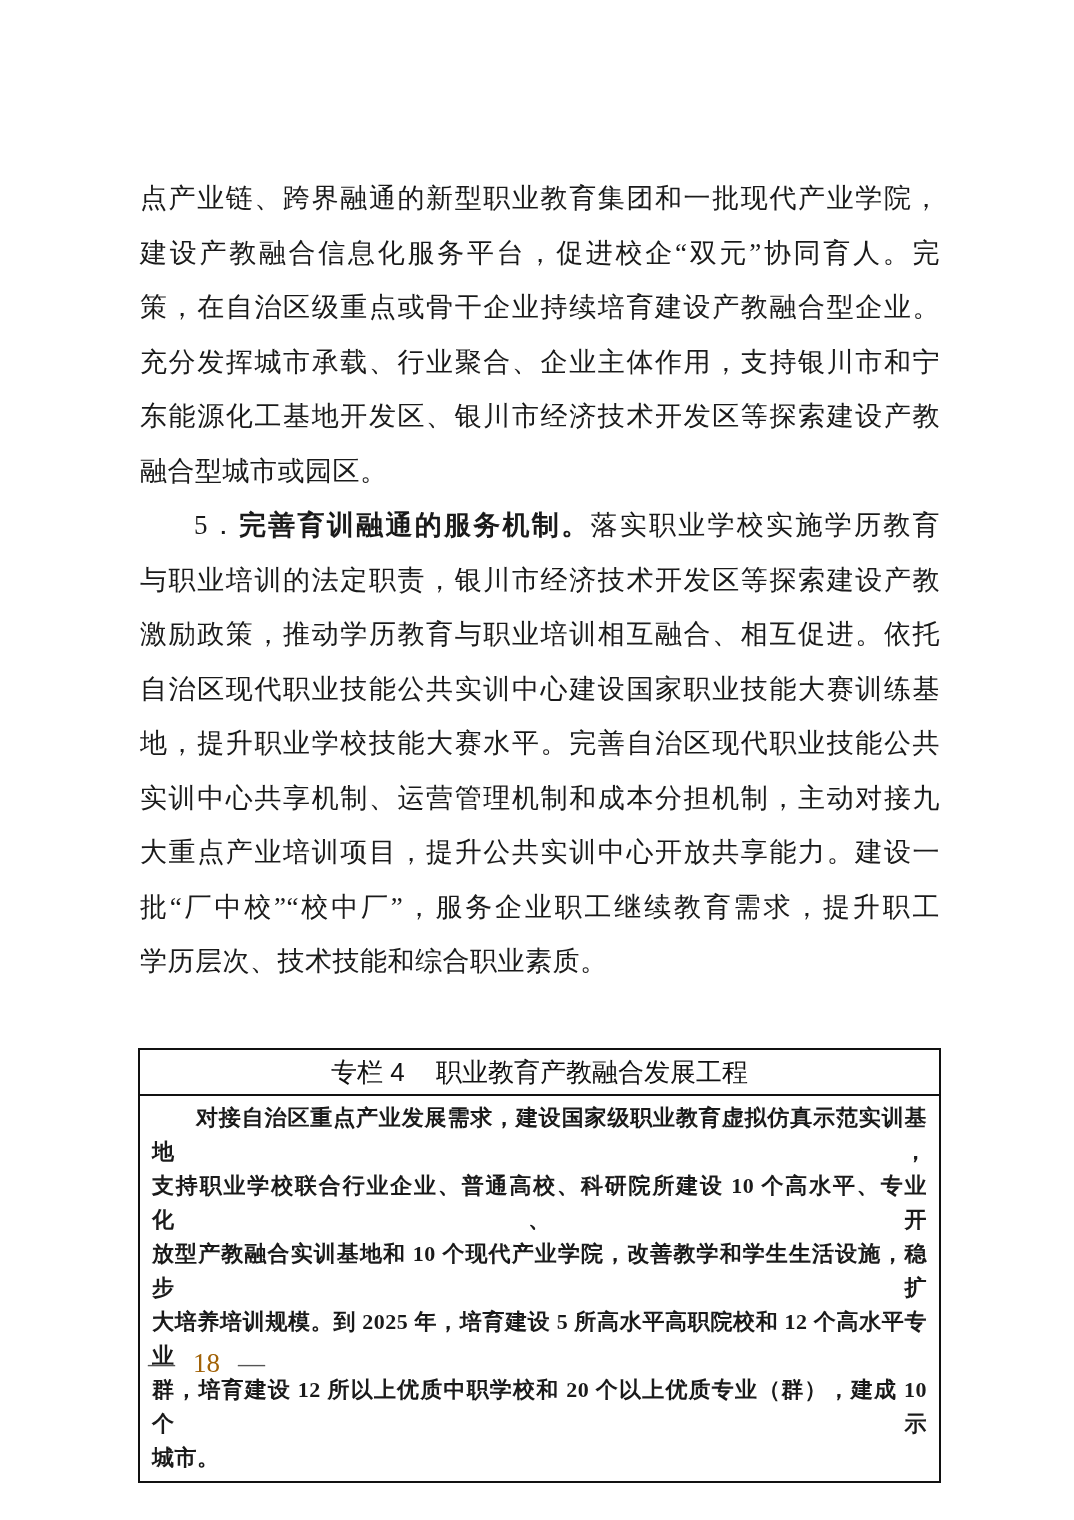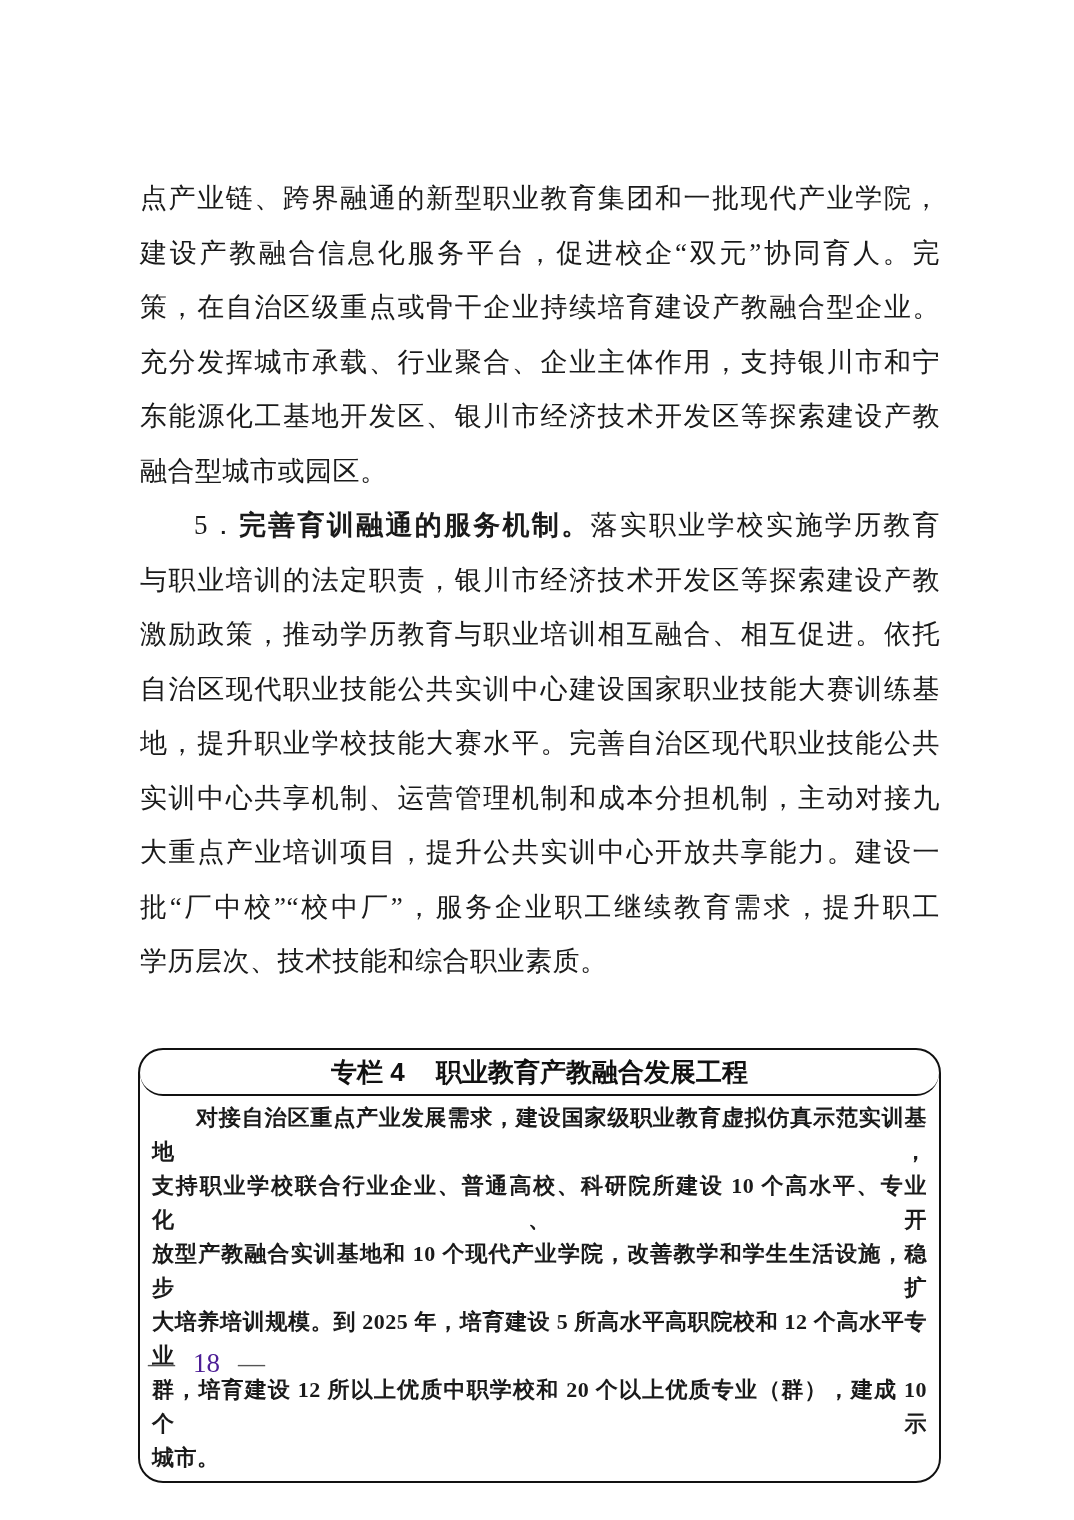--- a/index.html
+++ b/index.html
@@ -1,15 +1,15 @@
 <!DOCTYPE html>
 <html><head>
 <meta charset="utf-8">
 <style>
-  * { margin: 0; padding: 0; box-sizing: border-box; border-radius: 25px; }
+  * { margin: 0; padding: 0; box-sizing: border-box; }
   html, body { background: #ffffff; }
   .page {
     position: relative;
     width: 1074px;
     height: 1520px;
     background: #ffffff;
     overflow: hidden;
     font-family: "Liberation Serif", "DejaVu Serif", serif;
     color: #1a1a1a;
   }
@@ -42,21 +42,21 @@
     width: 803px;
     border: 2px solid #111111;
     background: #ffffff;
   }
   .box-header {
     height: 46px;
     line-height: 44px;
     text-align: center;
     border-bottom: 2px solid #111111;
     font-family: "Liberation Sans", "DejaVu Sans", sans-serif;
-    font-weight: bold;
+    font-weight: normal;
     font-size: 26px;
     color: #111111;
   }
   .box-header .gap { display: inline-block; width: 1.2em; }
   .box-body {
     padding: 5px 12px 6px 12px;
   }
   .boxline {
     font-size: 22px;
     line-height: 34px;
@@ -65,21 +65,21 @@
   }
   .footer {
     position: absolute;
     left: 148px;
     top: 1348px;
     font-size: 27px;
     color: #3a3a3a;
     letter-spacing: 0;
   }
   .footer .dash { color: #555555; }
-  .footer .num { margin: 0 18px; color: #4c1d95; }
+  .footer .num { margin: 0 18px; color: #a16207; }
 </style>
 </head>
 <body>
 
 <div class="page">
 
   <div class="content">
 
     <div>
       <div class="bodyline fill">点产业链、跨界融通的新型职业教育集团和一批现代产业学院，</div>

